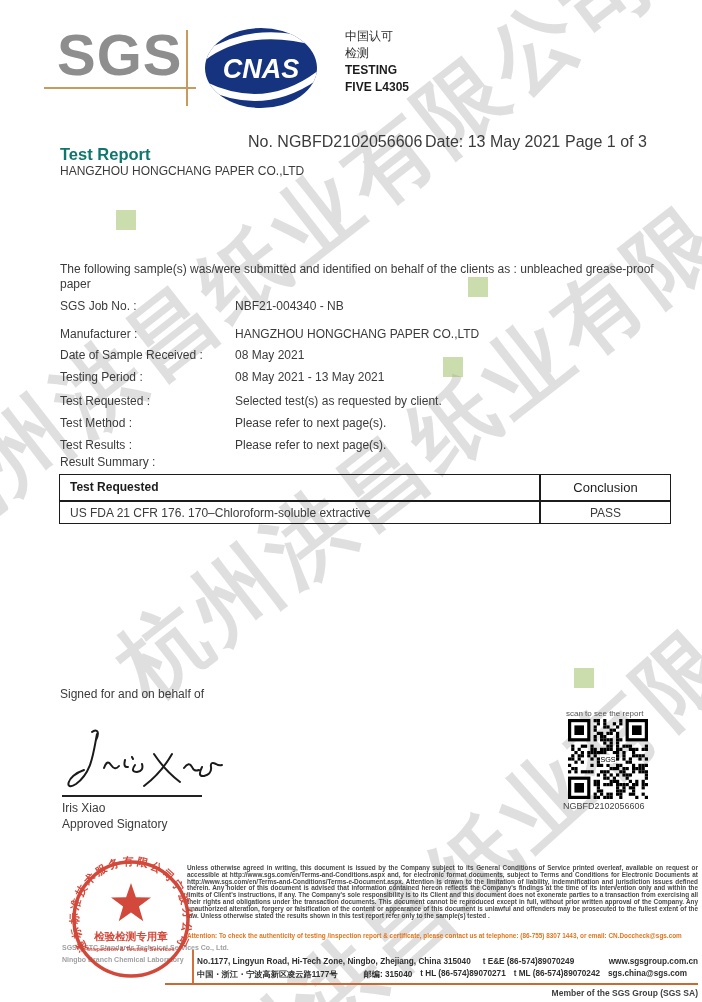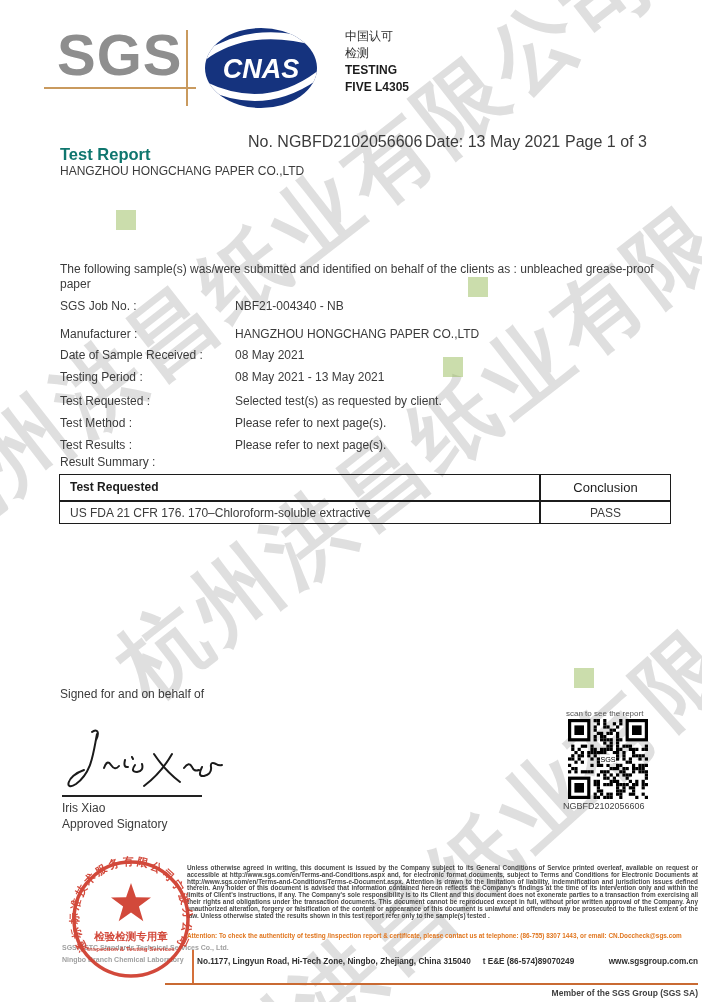--- a/index.html
+++ b/index.html
@@ -385,20 +385,27 @@
 
   <div class="gray-co" style="top:944px;">SGS-CSTC Standards Technical Services Co., Ltd.</div>
   <div class="gray-co" style="top:956px;">Ningbo Branch Chemical Laboratory</div>
 
   <div class="vdiv"></div>
   <div class="addr1">
     <span>No.1177, Lingyun Road, Hi-Tech Zone, Ningbo, Zhejiang, China 315040</span>
     <span style="margin-left:12px;">t E&amp;E (86-574)89070249</span>
     <span style="margin-left:auto;">www.sgsgroup.com.cn</span>
   </div>
+  <div class="addr2">
+    <span>中国・浙江・宁波高新区凌云路1177号</span>
+    <span style="margin-left:18px;">邮编: 315040</span>
+    <span>t HL (86-574)89070271</span>
+    <span>t ML (86-574)89070242</span>
+    <span>sgs.china@sgs.com</span>
+  </div>
   <div class="hrule"></div>
   <div class="member">Member of the SGS Group (SGS SA)</div>
 
   <svg class="stamp" width="132" height="132" viewBox="0 0 132 132">
     <defs>
         <path id="ringPath" d="M 23,96 A 53,53 0 1 1 109,96"></path>
       </defs>
     <circle cx="66" cy="66" r="57" fill="none" stroke="#cf3a2b" stroke-width="3.5"></circle>
     <text font-size="11" fill="#cf3a2b" font-weight="bold" letter-spacing="2.5" font-family="Liberation Sans, sans-serif">
       <textPath href="#ringPath">通标标准技术服务有限公司宁波分公司</textPath>

